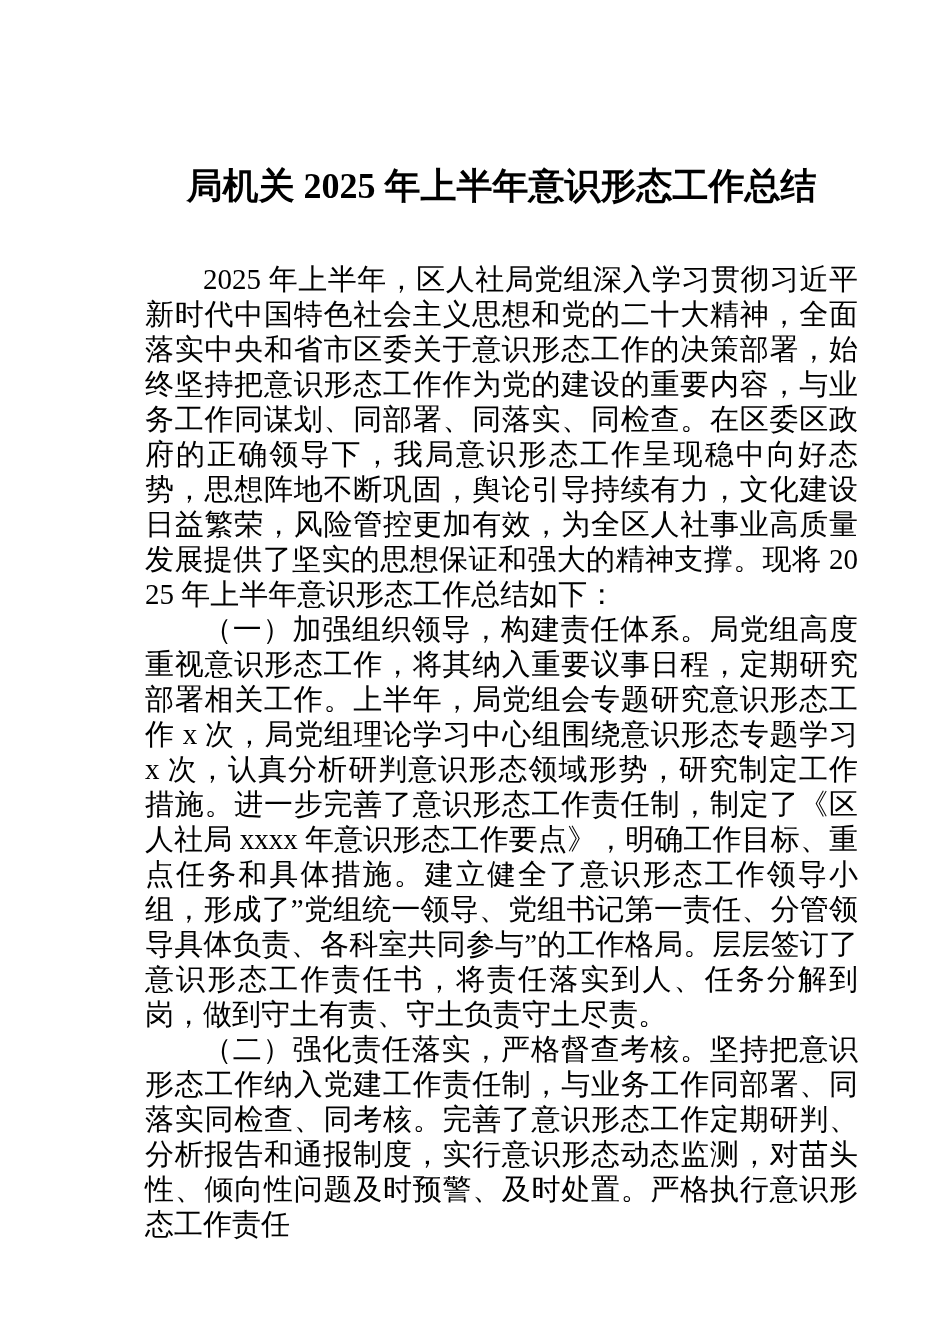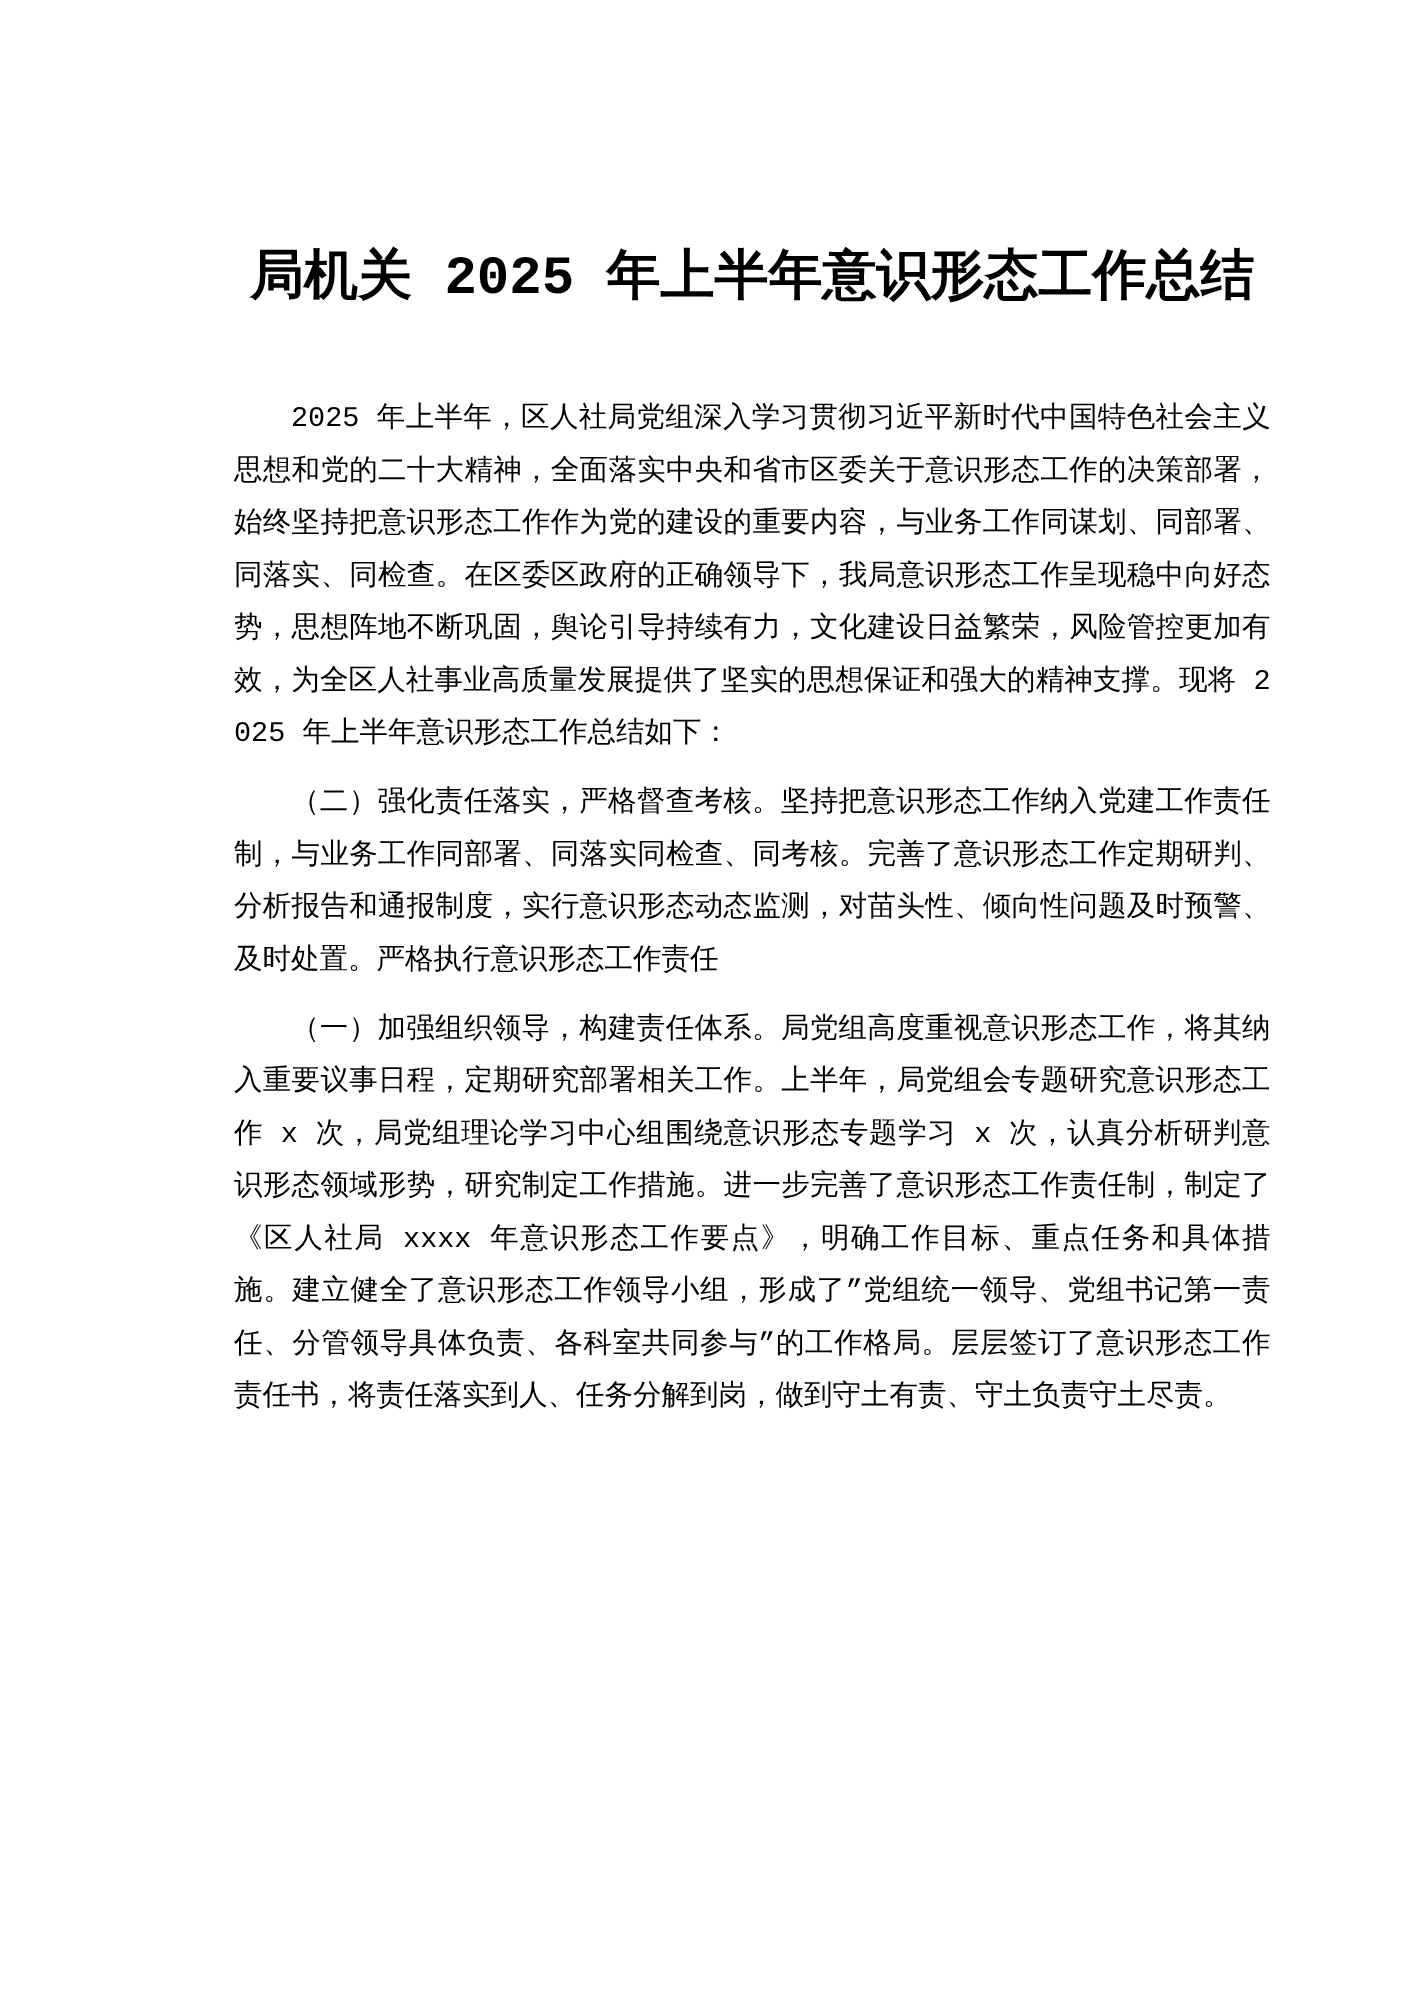--- a/index.html
+++ b/index.html
@@ -6,49 +6,49 @@
     margin: 0;
     padding: 0;
     background: #ffffff;
   }
   .page {
     position: relative;
     width: 950px;
     height: 1344px;
     background: #ffffff;
     color: #000000;
-    font-family: Liberation Mono, monospace;
+    font-family: Liberation Serif, serif;
     box-sizing: border-box;
     padding: 162px 92px 0 145px;
     overflow: hidden;
   }
   .doc-title {
     font-size: 36px;
     line-height: 48px;
     font-weight: bold;
     text-align: center;
     margin: 0 0 52px 0;
     white-space: nowrap;
   }
   .doc-body p {
-    font-size: 19px;
+    font-size: 29px;
     line-height: 35px;
-    margin: 11px;
+    margin: 0;
     padding: 0;
     text-align: justify;
     text-indent: 2em;
     font-weight: normal;
     word-break: break-all;
     overflow-wrap: anywhere;
   }
 </style>
 </head>
 <body>
 
 <div class="page">
   <h1 class="doc-title">局机关 2025 年上半年意识形态工作总结</h1>
 
   <div class="doc-body">
     <p>2025 年上半年，区人社局党组深入学习贯彻习近平新时代中国特色社会主义思想和党的二十大精神，全面落实中央和省市区委关于意识形态工作的决策部署，始终坚持把意识形态工作作为党的建设的重要内容，与业务工作同谋划、同部署、同落实、同检查。在区委区政府的正确领导下，我局意识形态工作呈现稳中向好态势，思想阵地不断巩固，舆论引导持续有力，文化建设日益繁荣，风险管控更加有效，为全区人社事业高质量发展提供了坚实的思想保证和强大的精神支撑。现将 2025 年上半年意识形态工作总结如下：</p>
+    <p>（一）加强组织领导，构建责任体系。局党组高度重视意识形态工作，将其纳入重要议事日程，定期研究部署相关工作。上半年，局党组会专题研究意识形态工作 x 次，局党组理论学习中心组围绕意识形态专题学习 x 次，认真分析研判意识形态领域形势，研究制定工作措施。进一步完善了意识形态工作责任制，制定了《区人社局 xxxx 年意识形态工作要点》，明确工作目标、重点任务和具体措施。建立健全了意识形态工作领导小组，形成了”党组统一领导、党组书记第一责任、分管领导具体负责、各科室共同参与”的工作格局。层层签订了意识形态工作责任书，将责任落实到人、任务分解到岗，做到守土有责、守土负责守土尽责。</p>
     <p>（二）强化责任落实，严格督查考核。坚持把意识形态工作纳入党建工作责任制，与业务工作同部署、同落实同检查、同考核。完善了意识形态工作定期研判、分析报告和通报制度，实行意识形态动态监测，对苗头性、倾向性问题及时预警、及时处置。严格执行意识形态工作责任</p>
-    <p>（一）加强组织领导，构建责任体系。局党组高度重视意识形态工作，将其纳入重要议事日程，定期研究部署相关工作。上半年，局党组会专题研究意识形态工作 x 次，局党组理论学习中心组围绕意识形态专题学习 x 次，认真分析研判意识形态领域形势，研究制定工作措施。进一步完善了意识形态工作责任制，制定了《区人社局 xxxx 年意识形态工作要点》，明确工作目标、重点任务和具体措施。建立健全了意识形态工作领导小组，形成了”党组统一领导、党组书记第一责任、分管领导具体负责、各科室共同参与”的工作格局。层层签订了意识形态工作责任书，将责任落实到人、任务分解到岗，做到守土有责、守土负责守土尽责。</p>
   </div>
 </div>
 
 </body></html>

